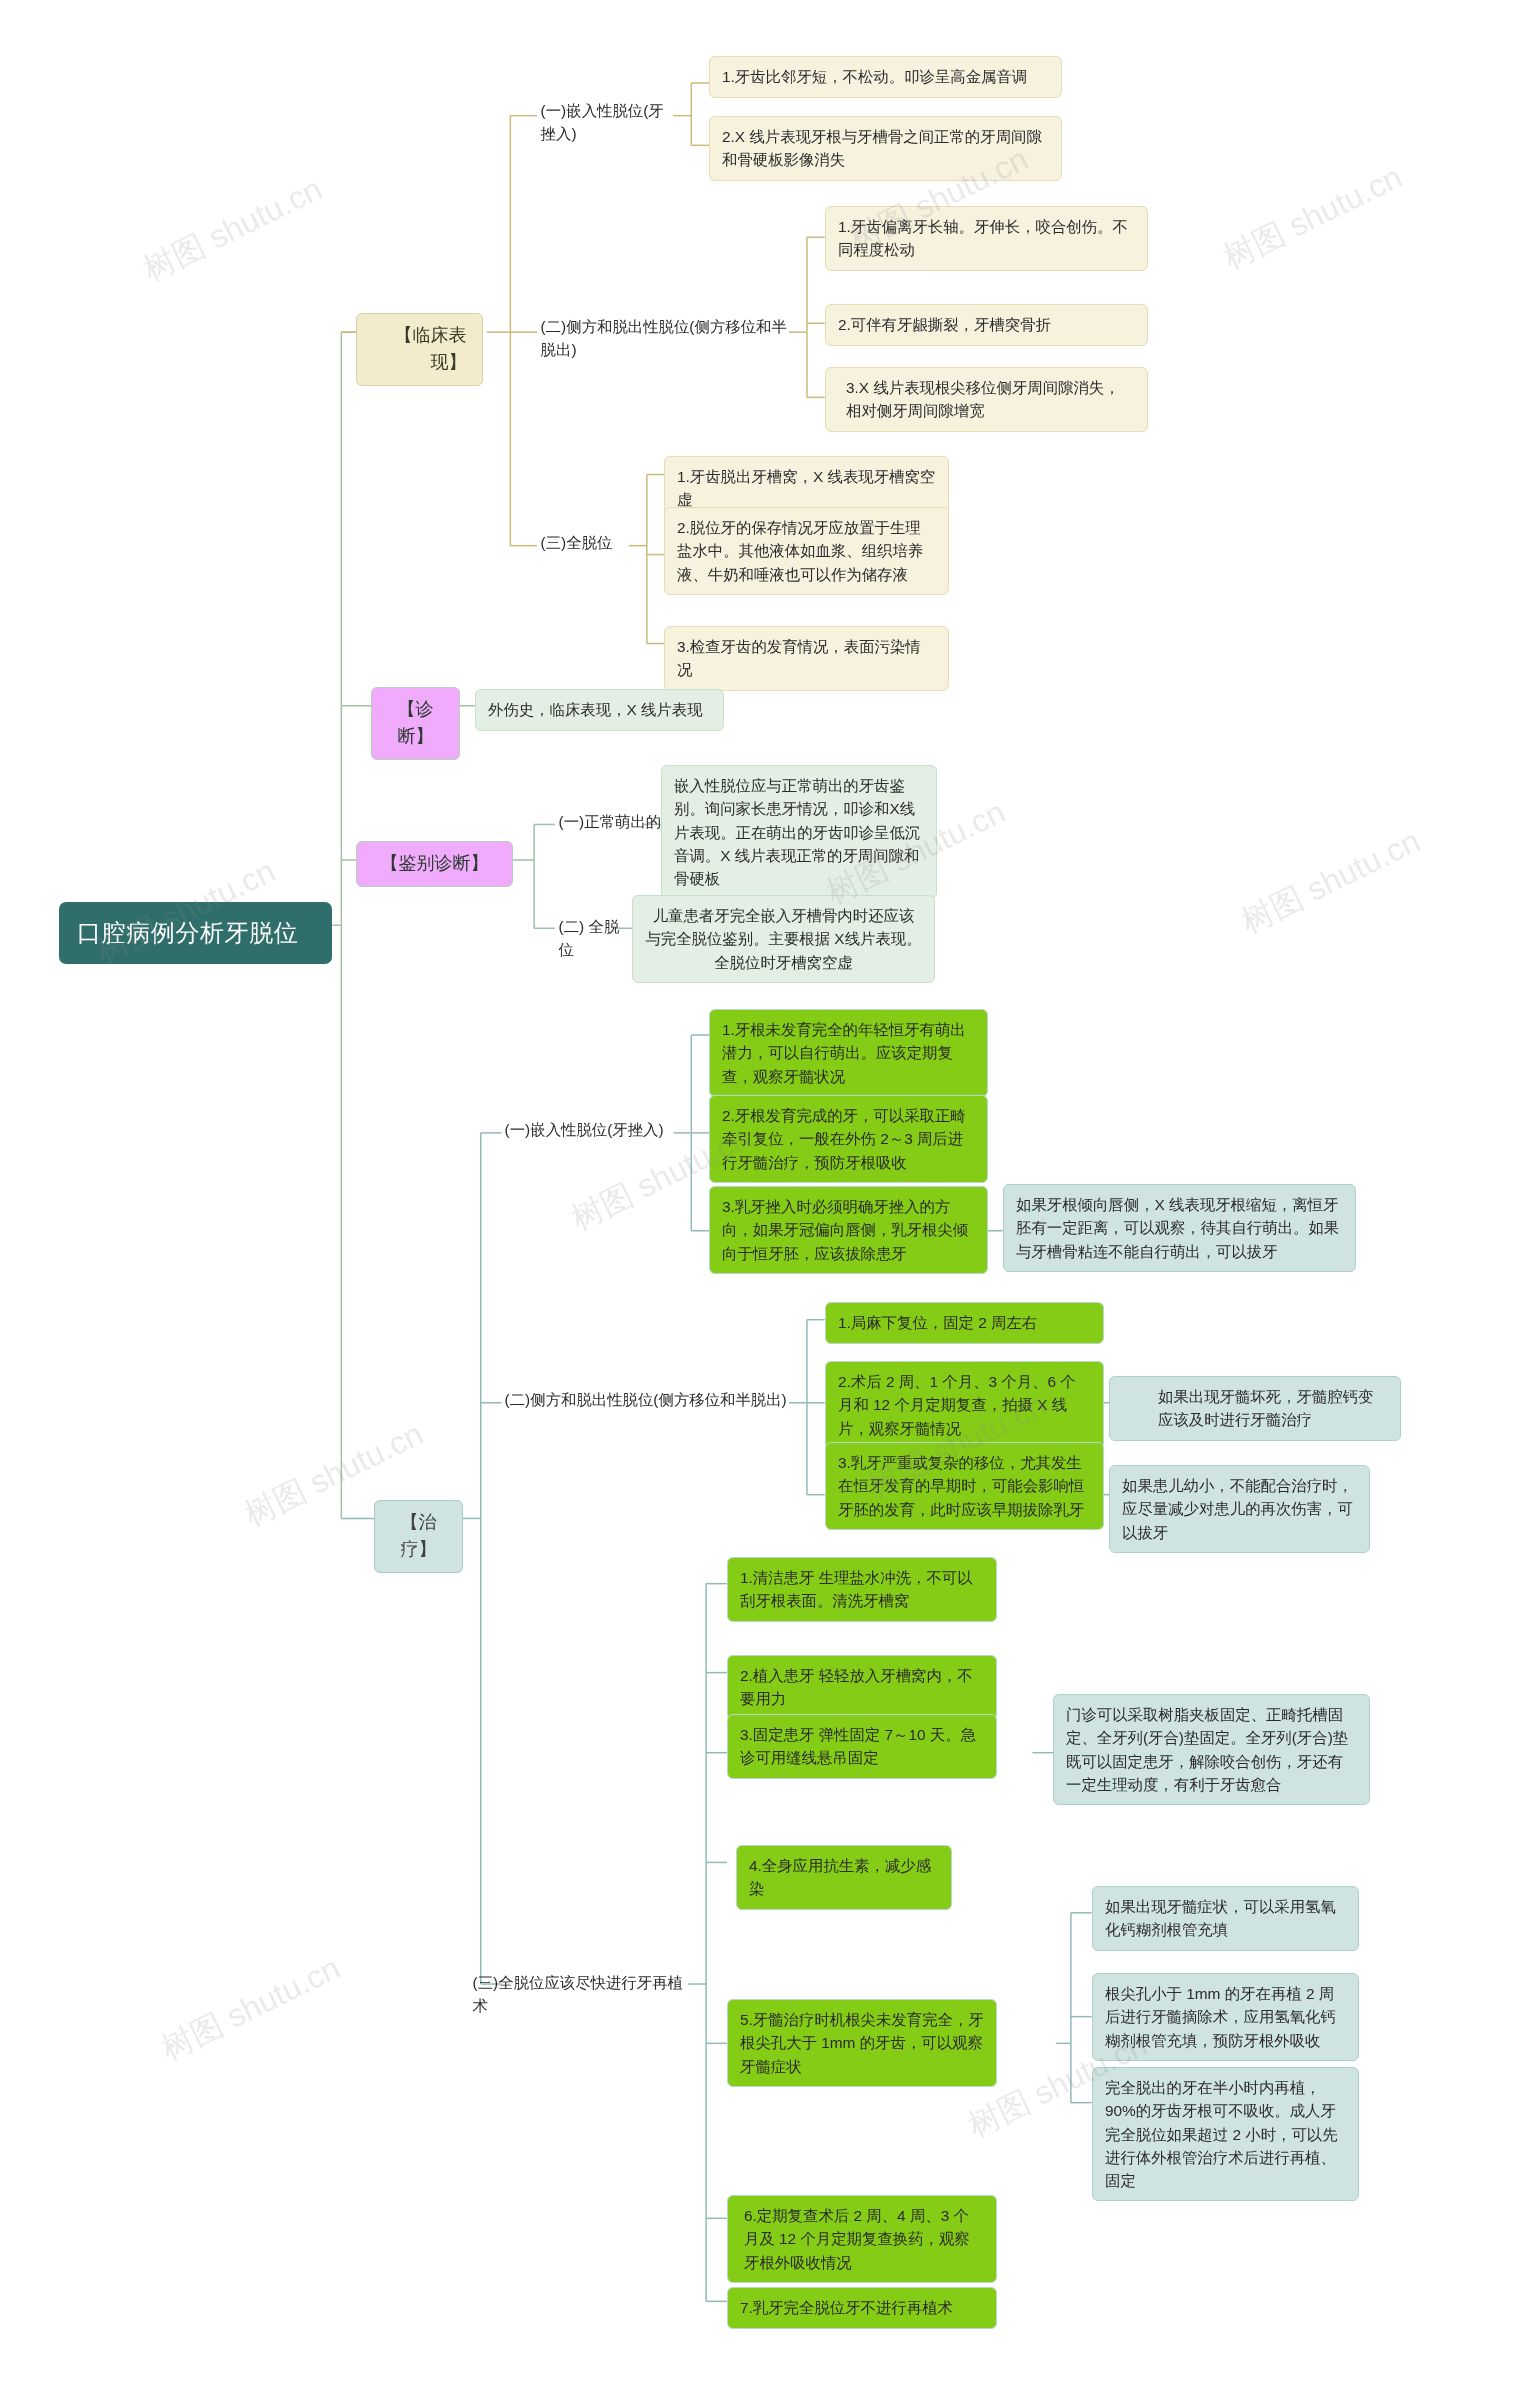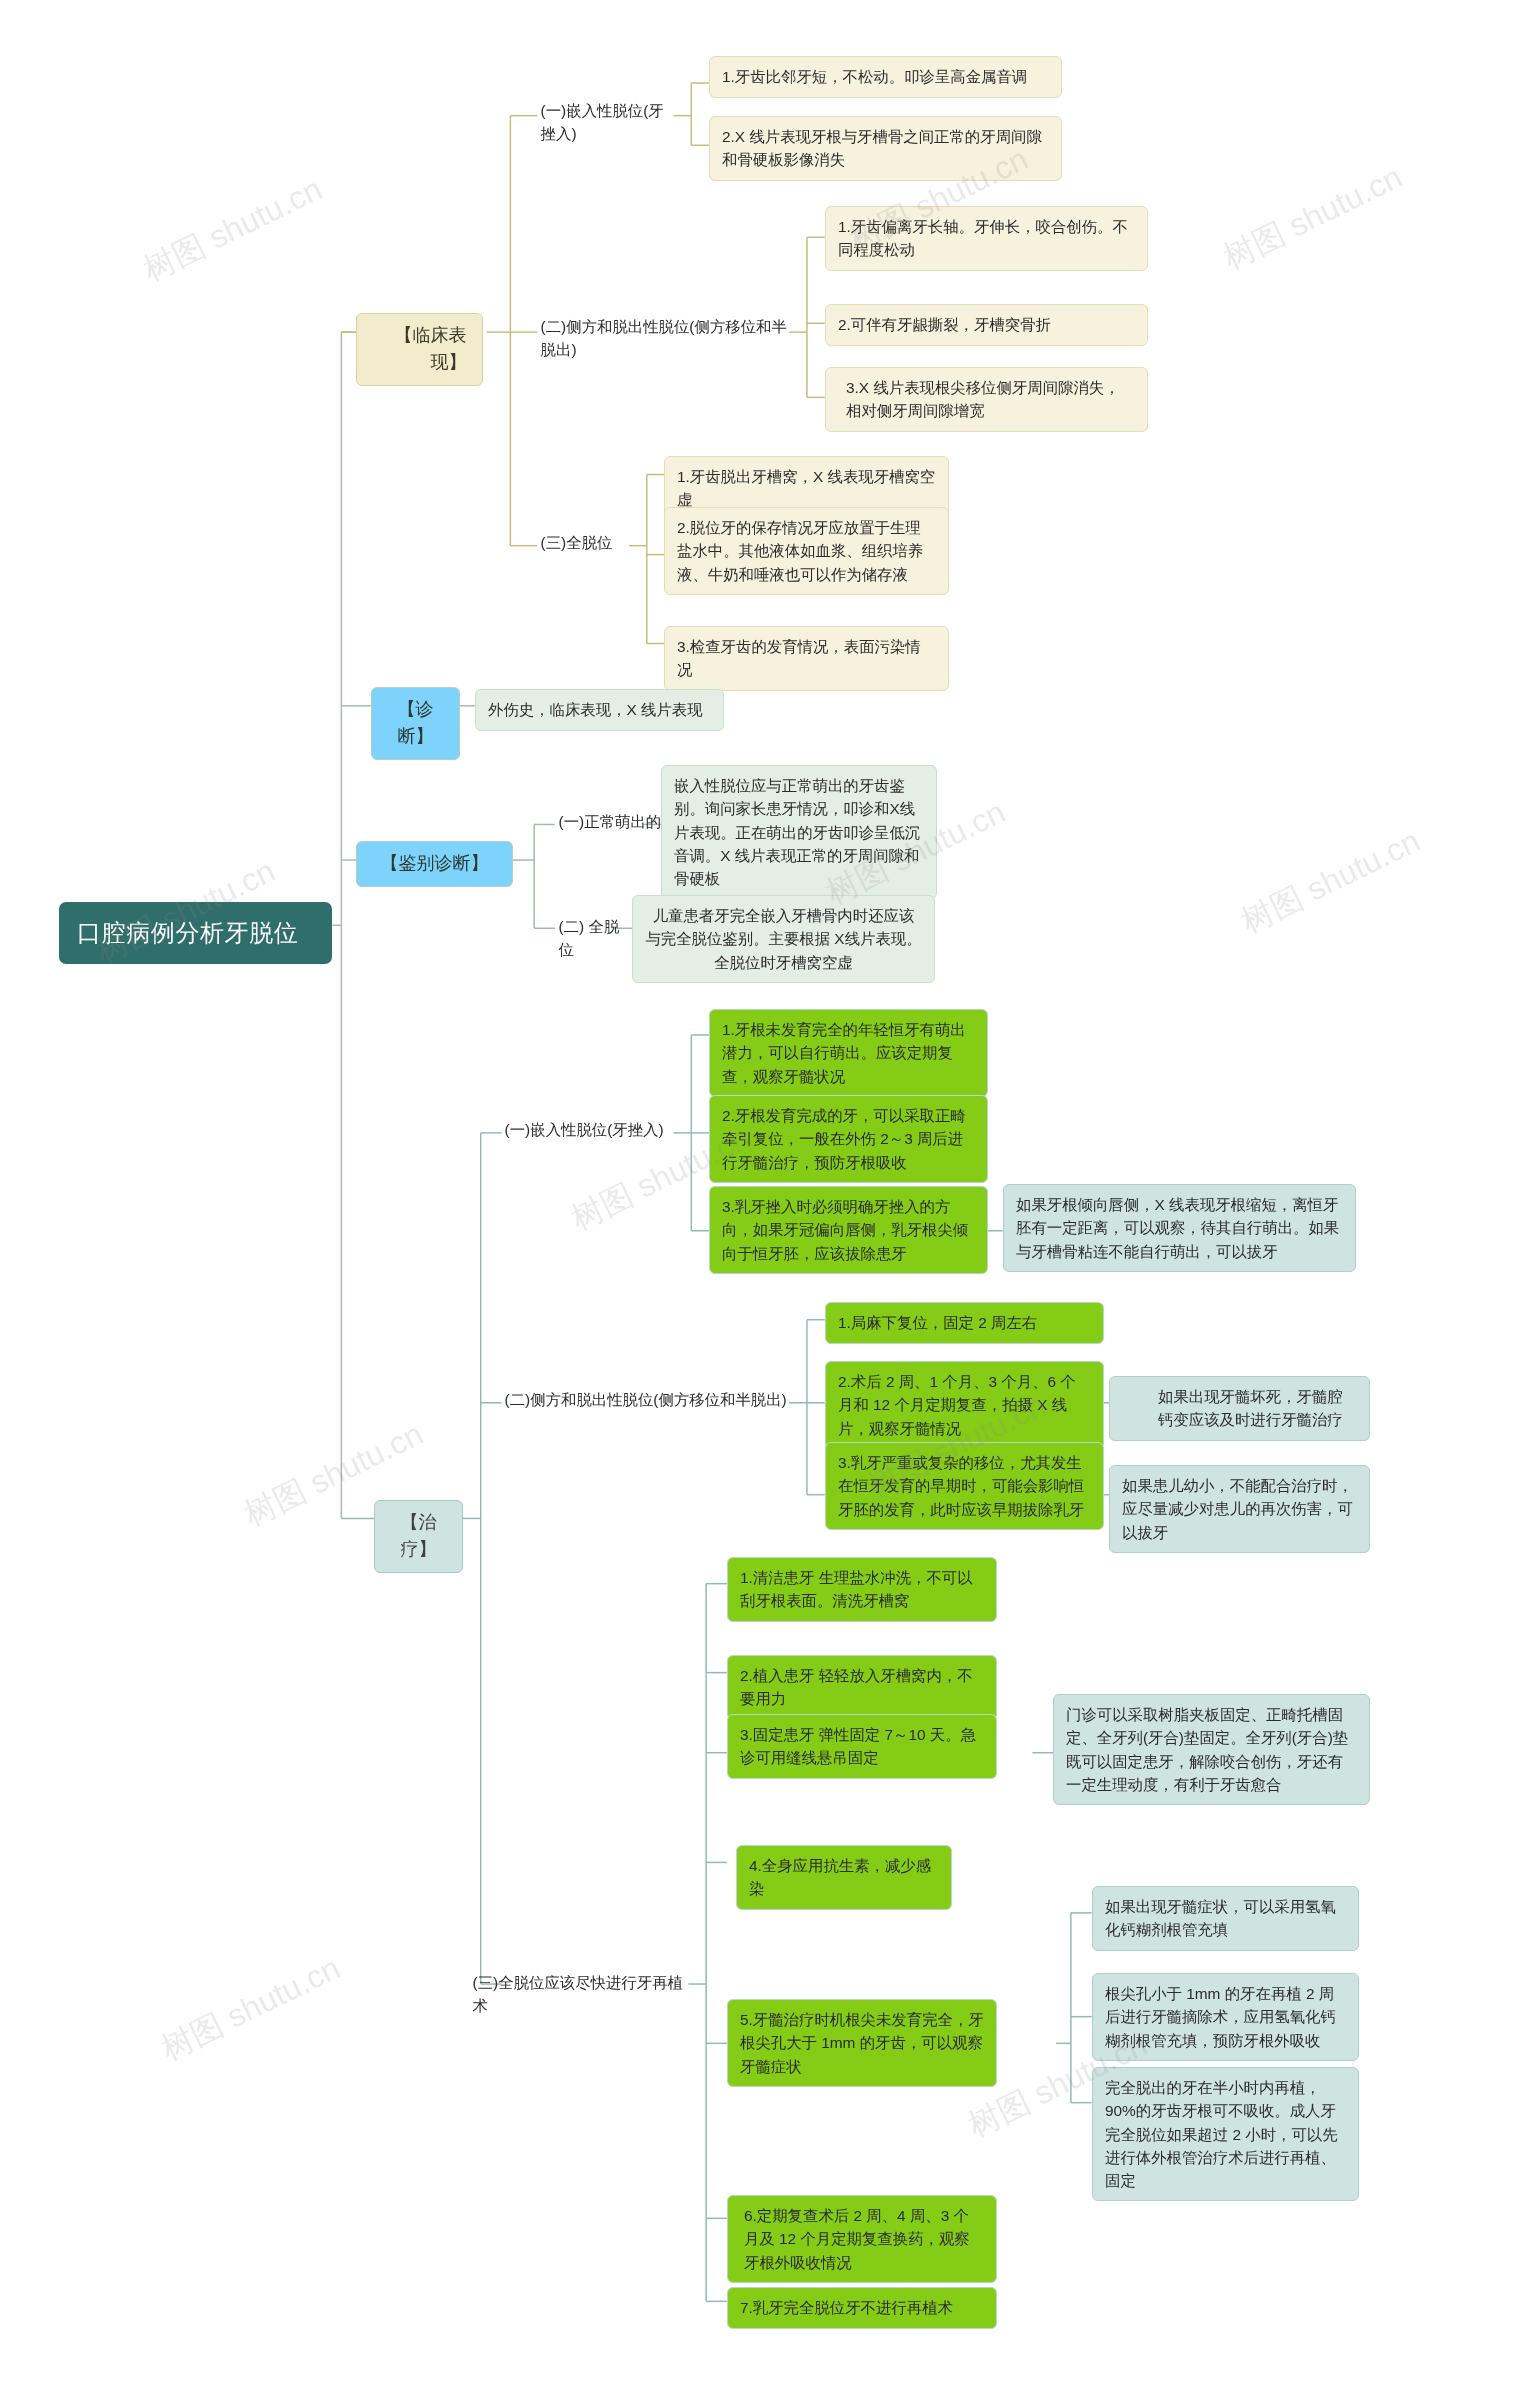--- a/index.html
+++ b/index.html
@@ -43,21 +43,21 @@
     border-radius: 7.1px;
     letter-spacing: 0.6px;
   }
   .branch-label {
     font-size: 18px;
     padding: 8.3px 15.4px;
     border-radius: 6px;
     font-weight: normal;
   }
   .l1-yellow { background: #f2eccc; border:0.6px solid #ddd0a0; color:#3a3a2a; }
-  .l1-green  { background: #7dd3fc; border:0.6px solid #b6d0bb; color:#2b3b30; }
+  .l1-green  { background: #f0abfc; border:0.6px solid #b6d0bb; color:#2b3b30; }
   .l1-teal   { background: #cfe3e1; border:0.6px solid #a8cbc7; color:#404040; }
   .sub {
     background: transparent;
     border: none;
     font-size: 15.4px;
     color: #2b2b2b;
     padding: 3.6px 3.6px;
   }
   .leaf-y { background: #f7f2de; border: 0.6px solid #e6dcb6; }
   .leaf-g { background: #e3efe5; border: 0.6px solid #c7dfcc; }
@@ -198,21 +198,21 @@
 
   <div class="node sub" style="left:501px; top:1114px; width:172px;">(一)嵌入性脱位(牙挫入)</div>
   <div class="node leaf-t" style="left:709px; top:1009px; width:279px;">1.牙根未发育完全的年轻恒牙有萌出潜力，可以自行萌出。应该定期复查，观察牙髓状况</div>
   <div class="node leaf-t" style="left:709px; top:1095px; width:279px;">2.牙根发育完成的牙，可以采取正畸牵引复位，一般在外伤 2～3 周后进行牙髓治疗，预防牙根吸收</div>
   <div class="node leaf-t" style="left:709px; top:1186px; width:279px;">3.乳牙挫入时必须明确牙挫入的方向，如果牙冠偏向唇侧，乳牙根尖倾向于恒牙胚，应该拔除患牙</div>
   <div class="node leaf-t2" style="left:1003px; top:1184px; width:353px;">如果牙根倾向唇侧，X 线表现牙根缩短，离恒牙胚有一定距离，可以观察，待其自行萌出。如果与牙槽骨粘连不能自行萌出，可以拔牙</div>
 
   <div class="node sub" style="left:501px; top:1384px; width:291px;">(二)侧方和脱出性脱位(侧方移位和半脱出)</div>
   <div class="node leaf-t" style="left:825px; top:1302px; width:279px;">1.局麻下复位，固定 2 周左右</div>
   <div class="node leaf-t" style="left:825px; top:1361px; width:279px;">2.术后 2 周、1 个月、3 个月、6 个月和 12 个月定期复查，拍摄 X 线片，观察牙髓情况</div>
-  <div class="node leaf-t2" style="left:1109px; top:1376px; width:261px;padding-left:48px;">如果出现牙髓坏死，牙髓腔钙变应该及时进行牙髓治疗</div>
+  <div class="node leaf-t2" style="left:1109px; top:1376px; width:292px;padding-left:48px;">如果出现牙髓坏死，牙髓腔钙变应该及时进行牙髓治疗</div>
   <div class="node leaf-t" style="left:825px; top:1442px; width:279px;">3.乳牙严重或复杂的移位，尤其发生在恒牙发育的早期时，可能会影响恒牙胚的发育，此时应该早期拔除乳牙</div>
   <div class="node leaf-t2" style="left:1109px; top:1465px; width:261px;">如果患儿幼小，不能配合治疗时，应尽量减少对患儿的再次伤害，可以拔牙</div>
 
   <div class="node sub" style="left:469px; top:1967px; width:225px;">(三)全脱位应该尽快进行牙再植术</div>
 
   <div class="node leaf-t" style="left:727px; top:1557px; width:270px;">1.清洁患牙 生理盐水冲洗，不可以刮牙根表面。清洗牙槽窝</div>
   <div class="node leaf-t" style="left:727px; top:1655px; width:270px;">2.植入患牙 轻轻放入牙槽窝内，不要用力</div>
   <div class="node leaf-t" style="left:727px; top:1714px; width:270px;">3.固定患牙 弹性固定 7～10 天。急诊可用缝线悬吊固定</div>
   <div class="node leaf-t2" style="left:1053px; top:1694px; width:317px;">门诊可以采取树脂夹板固定、正畸托槽固定、全牙列(牙合)垫固定。全牙列(牙合)垫既可以固定患牙，解除咬合创伤，牙还有一定生理动度，有利于牙齿愈合</div>
   <div class="node leaf-t" style="left:736px; top:1845px; width:216px;">4.全身应用抗生素，减少感染</div>

